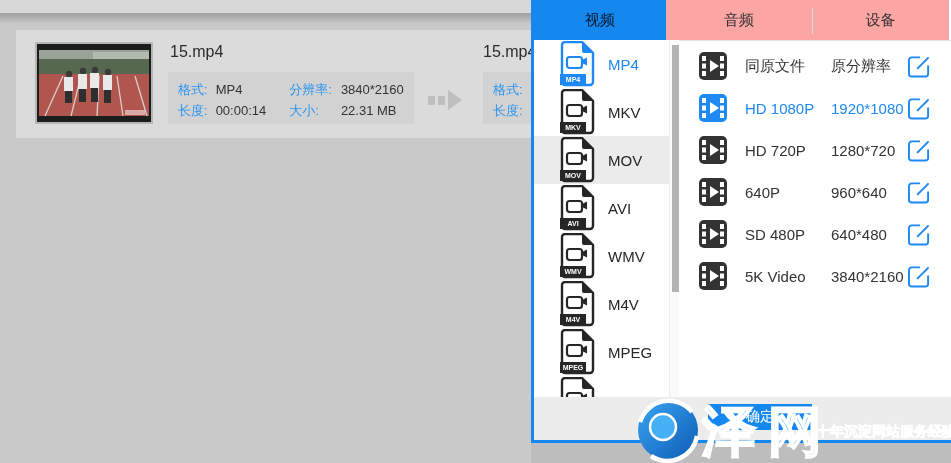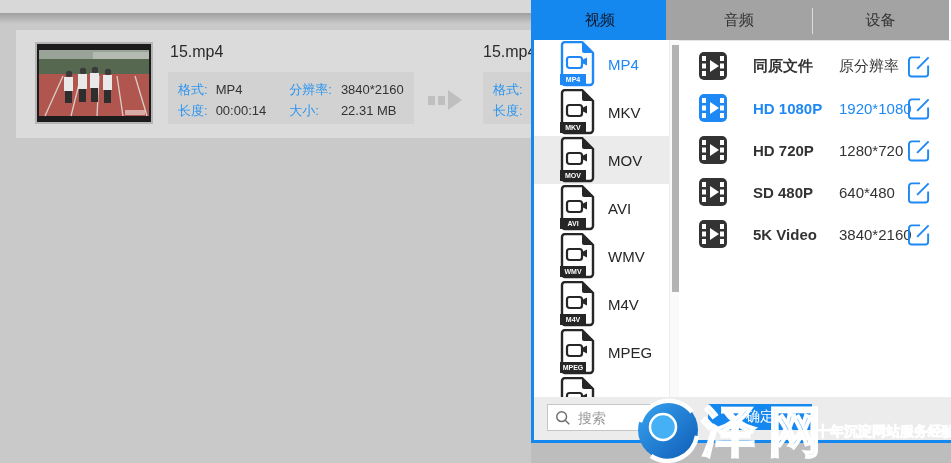--- a/index.html
+++ b/index.html
@@ -27,21 +27,21 @@
   .w48{display:inline-block;width:48px;}
   #convert-arrow{left:412px;top:60px;width:40px;height:20px;display:flex;align-items:center;}
   .arr-sq{width:7px;height:9px;background:#bfbfbf;margin-right:3px;}
   .arr-tri{width:0;height:0;border-top:10px solid transparent;border-bottom:10px solid transparent;
            border-left:14px solid #bfbfbf;}
 
   
   #popup{left:531px;top:0;width:420px;height:443px;background:#fff;
          border-left:3px solid #1588f0;border-bottom:3px solid #1588f0;box-sizing:border-box;}
   #below-popup{left:531px;top:443px;width:420px;height:20px;background:#bdbdbd;}
-  .tab{top:0;height:40px;line-height:40px;text-align:center;font-size:15px;color:#333;background:#a3a3a3;}
+  .tab{top:0;height:40px;line-height:40px;text-align:center;font-size:15px;color:#333;background:#fca5a5;}
   #tab-video{left:0;width:132px;background:#1588f0;color:#0f172a;}
   #tab-audio{left:132px;width:146px;}
   #tab-device{left:278px;width:137px;}
   #tab-div{left:278px;top:8px;width:1px;height:26px;background:#dcdcdc;}
   #panel-topline{left:135px;top:40px;width:282px;height:1px;background:#e4e4e4;}
 
   #format-list{left:0;top:40px;width:135px;height:357px;overflow:hidden;background:#fff;}
   .fmt-row{height:48px;display:flex;align-items:center;padding-left:24px;box-sizing:border-box;
            color:#262626;font-size:15px;}
   .fmt-row.alt{background:#ebebeb;}
@@ -49,21 +49,21 @@
   .fmt-ic{width:38px;height:46px;margin-right:12px;flex:none;}
   .fmt-band{font:bold 7px "Liberation Sans",sans-serif;}
 
   #v-scroll{left:135px;top:40px;width:10px;height:357px;background:#fafafa;border-left:1px solid #eee;box-sizing:border-box;}
   #v-thumb{left:2px;top:5px;width:7px;height:247px;background:#b3b3b3;position:absolute;}
 
   #res-panel{left:145px;top:41px;width:272px;height:356px;background:#fff;padding-top:4px;box-sizing:border-box;}
   .res-row{height:42px;display:flex;align-items:center;color:#333;font-size:15px;position:relative;}
   .res-row.sel{color:#1e88f5;}
   .film-ic{width:30px;height:30px;margin-left:19px;flex:none;}
-  .res-name{margin-left:25px;width:86px;font-weight:bold;}
+  .res-name{margin-left:17px;width:86px;}
   .res-val{width:100px;}
   .edit-ic{position:absolute;right:20px;width:23px;height:23px;}
 
   #bottom-strip{left:0;top:397px;width:417px;height:43px;background:#ececec;}
   #search-box{left:13px;top:7px;width:124px;height:27px;background:#fff;border:1px solid #c6c6c6;
               box-sizing:border-box;display:flex;align-items:center;position:absolute;}
   #search-input{border:0;outline:0;width:80px;font-size:14px;background:transparent;color:#333;}
   #search-input::placeholder{color:#999;}
   #confirm-btn{left:174px;top:7px;width:104px;height:26px;background:#1588f0;border:0;color:#fff;
                font-size:14px;position:absolute;font-family:"Liberation Sans",sans-serif;}
@@ -320,20 +320,40 @@
             </g>
           </svg>
           <span class="res-name">HD 720P</span>
           <span class="res-val">1280*720</span>
           <svg class="edit-ic" viewBox="0 0 24 24">
             <path d="M21 11 v8.5 a3 3 0 0 1 -3 3 h-14 a3 3 0 0 1 -3 -3 v-14 a3 3 0 0 1 3 -3 h8.5" fill="none" stroke="#1e88f5" stroke-width="2"></path>
             <path d="M9.5 14.5 L21.5 2.5" fill="none" stroke="#1e88f5" stroke-width="2"></path>
           </svg>
         </div>
 
+        <div class="res-row">
+          <svg class="film-ic" viewBox="0 0 30 30">
+            <rect x="1" y="1" width="28" height="28" rx="5" fill="currentColor"></rect>
+            <g fill="#fff">
+              <rect x="4" y="5" width="4" height="5"></rect>
+              <rect x="4" y="12.5" width="4" height="5"></rect>
+              <rect x="4" y="20" width="4" height="5"></rect>
+              <rect x="22" y="5" width="4" height="5"></rect>
+              <rect x="22" y="12.5" width="4" height="5"></rect>
+              <rect x="22" y="20" width="4" height="5"></rect>
+              <path d="M12 9 l9 6 -9 6 z"></path>
+            </g>
+          </svg>
+          <span class="res-name">640P</span>
+          <span class="res-val">960*640</span>
+          <svg class="edit-ic" viewBox="0 0 24 24">
+            <path d="M21 11 v8.5 a3 3 0 0 1 -3 3 h-14 a3 3 0 0 1 -3 -3 v-14 a3 3 0 0 1 3 -3 h8.5" fill="none" stroke="#1e88f5" stroke-width="2"></path>
+            <path d="M9.5 14.5 L21.5 2.5" fill="none" stroke="#1e88f5" stroke-width="2"></path>
+          </svg>
+        </div>
 
         <div class="res-row">
           <svg class="film-ic" viewBox="0 0 30 30">
             <rect x="1" y="1" width="28" height="28" rx="5" fill="currentColor"></rect>
             <g fill="#fff">
               <rect x="4" y="5" width="4" height="5"></rect>
               <rect x="4" y="12.5" width="4" height="5"></rect>
               <rect x="4" y="20" width="4" height="5"></rect>
               <rect x="22" y="5" width="4" height="5"></rect>
               <rect x="22" y="12.5" width="4" height="5"></rect>
@@ -365,27 +385,20 @@
           <span class="res-name">5K Video</span>
           <span class="res-val">3840*2160</span>
           <svg class="edit-ic" viewBox="0 0 24 24">
             <path d="M21 11 v8.5 a3 3 0 0 1 -3 3 h-14 a3 3 0 0 1 -3 -3 v-14 a3 3 0 0 1 3 -3 h8.5" fill="none" stroke="#1e88f5" stroke-width="2"></path>
             <path d="M9.5 14.5 L21.5 2.5" fill="none" stroke="#1e88f5" stroke-width="2"></path>
           </svg>
         </div>
       </div>
 
     <div class="abs" id="bottom-strip">
-      <div id="search-box">
-        <svg width="16" height="16" viewBox="0 0 18 18" style="margin:0 5px 0 7px;">
-          <circle cx="7.5" cy="7.5" r="5.5" fill="none" stroke="#6d6d6d" stroke-width="1.6"></circle>
-          <line x1="11.8" y1="11.8" x2="16" y2="16" stroke="#6d6d6d" stroke-width="1.6"></line>
-        </svg>
-        <input id="search-input" placeholder="搜索" style="">
-      </div>
       <button id="confirm-btn">确定</button>
     </div>
   </div>
 
   <div class="abs" id="below-popup"></div>
 
   <div class="abs" id="watermark">
     <svg id="wm-logo" width="66" height="80" viewBox="0 0 66 80">
       <defs>
         <linearGradient id="wmg" x1="0" y1="0" x2="1" y2="1">

